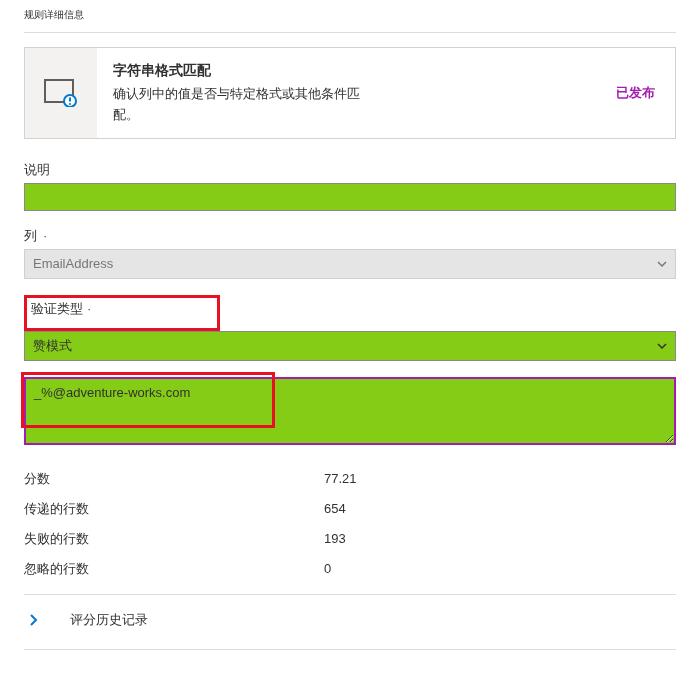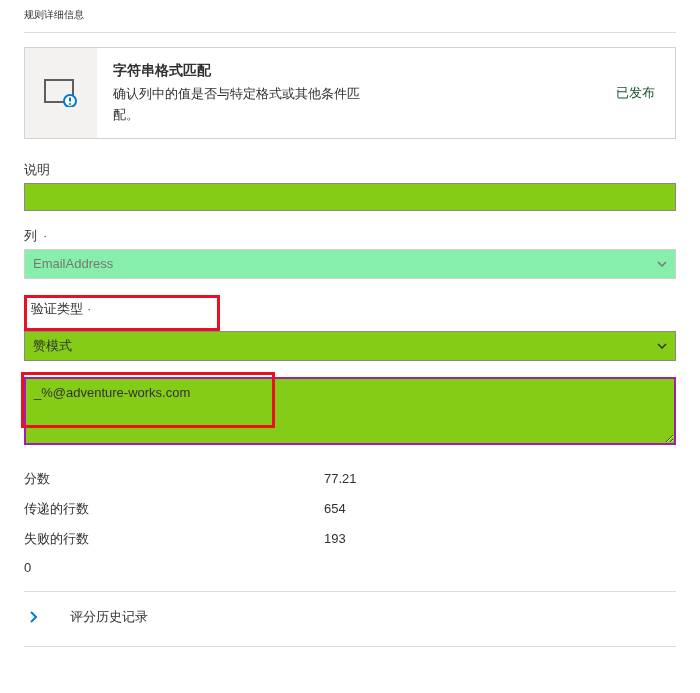--- a/index.html
+++ b/index.html
@@ -37,21 +37,22 @@
     position: relative;
   }
   .card-title { font-size: 14px; font-weight: 600; margin-bottom: 4px; }
   .card-desc  { font-size: 13px; color: #323130; line-height: 1.6; max-width: 260px; }
   .card-status {
     position: absolute;
     right: 20px;
     top: 50%;
     transform: translateY(-50%);
     font-size: 13px;
-    color: #14532d;
+    color: #a21caf;
+    font-weight: bold;
   }
   .field { margin-bottom: 16px; }
   .field-label {
     font-size: 13px;
     color: #323130;
     margin-bottom: 4px;
     display: flex;
     align-items: center;
     gap: 2px;
   }
@@ -76,21 +77,21 @@
   }
   .select-wrap { position: relative; }
   .select-chevron {
     position: absolute;
     right: 8px;
     top: 50%;
     transform: translateY(-50%);
     pointer-events: none;
   }
   .select-disabled {
-    background: #86efac;
+    background: #e5e5e5;
     color: #797775;
     border: 1px solid #d2d0ce;
   }
   .textarea {
     resize: both;
     height: 68px;
     border: 2px solid #a21caf;
     overflow: auto;
   }
   .highlight-box {
@@ -195,20 +196,21 @@
   </div>
   <div class="stat-row">
     <div class="stat-label">传递的行数</div>
     <div class="stat-value">654</div>
   </div>
   <div class="stat-row">
     <div class="stat-label">失败的行数</div>
     <div class="stat-value">193</div>
   </div>
   <div class="stat-row">
+    <div class="stat-label">忽略的行数</div>
     <div class="stat-value">0</div>
   </div>
 </div>
 
 <hr class="hr2">
 
 <div class="expand-row">
   <span class="chev">
     <svg width="10" height="12" viewBox="0 0 10 12">
         <path d="M3 1 L8 6 L3 11" fill="none" stroke="#0078d4" stroke-width="2"></path>

